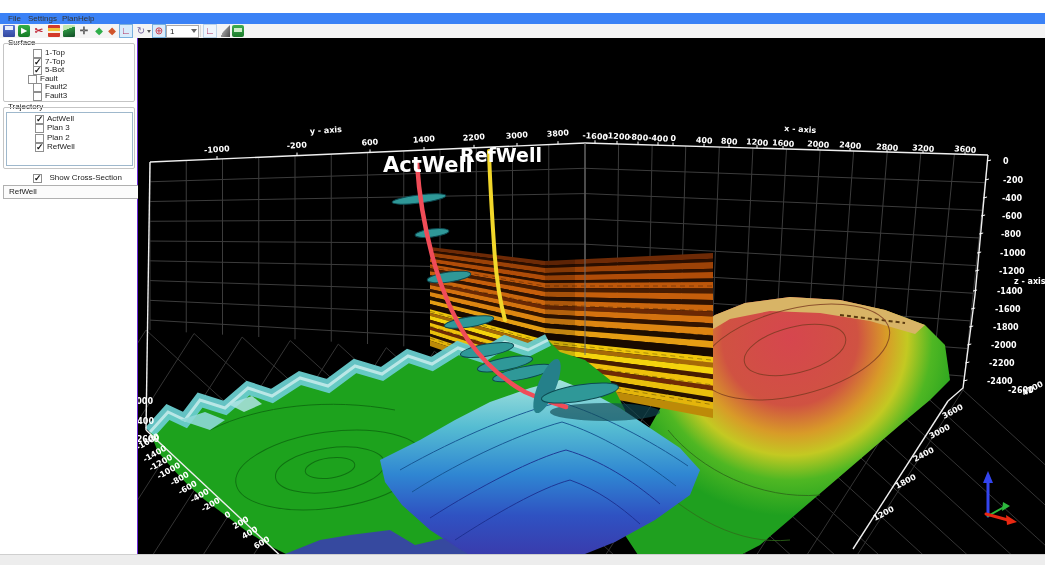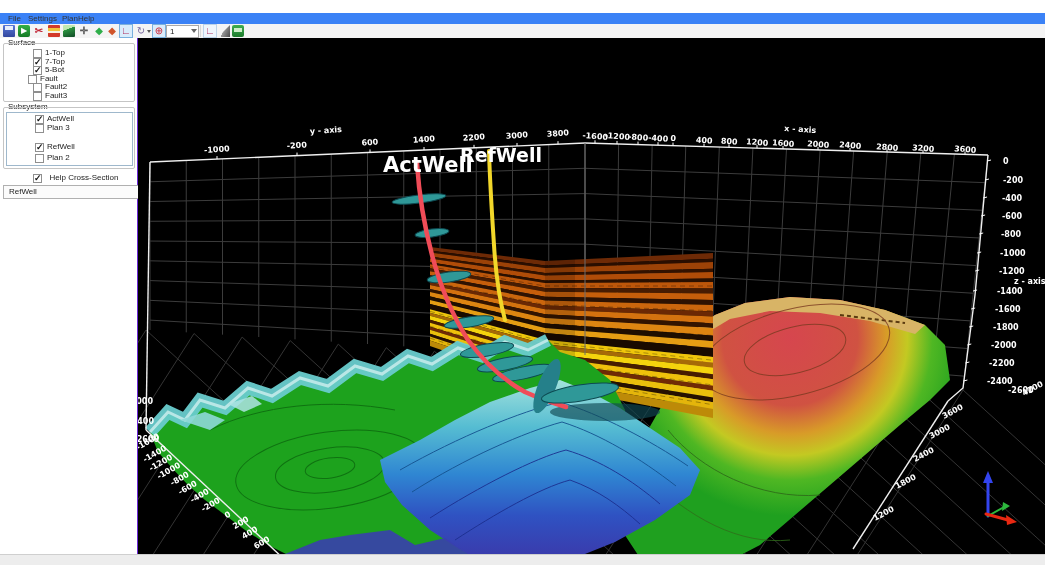--- a/index.html
+++ b/index.html
@@ -99,33 +99,33 @@
     <div class="groupbox" style="left:3px;top:5px;width:130px;height:57px"></div>
     <div id="surface-rows">
         <div class="cb-row" style="left: 7px; top: 11px;"><span class="cb"></span><span class="cb-label">1-Top</span></div>
         <div class="cb-row" style="left: 7px; top: 19.6px;"><span class="cb checked"></span><span class="cb-label">7-Top</span></div>
         <div class="cb-row" style="left: 7px; top: 28.2px;"><span class="cb checked"></span><span class="cb-label">5-Bot</span></div>
         <div class="cb-row" style="left: 2px; top: 36.8px;"><span class="cb"></span><span class="cb-label">Fault</span></div>
         <div class="cb-row" style="left: 7px; top: 45.4px;"><span class="cb"></span><span class="cb-label">Fault2</span></div>
         <div class="cb-row" style="left: 7px; top: 54px;"><span class="cb"></span><span class="cb-label">Fault3</span></div>
       </div>
 
-    <div class="group-label" style="left:6px;top:64px">Subsystem</div>
+    <div class="group-label" style="left:6px;top:64px">Trajectory</div>
     <div class="groupbox" style="left:3px;top:69px;width:130px;height:60px"></div>
     <div id="traj-list" style="top:74px;height:52px"></div>
     <div id="traj-rows">
         <div class="cb-row" style="left: 9px; top: 77px;"><span class="cb checked"></span><span class="cb-label">ActWell</span></div>
         <div class="cb-row" style="left: 9px; top: 86.4px;"><span class="cb"></span><span class="cb-label">Plan 3</span></div>
-        <div class="cb-row" style="left: 9px; top: 95.8px; margin-top: 20px;"><span class="cb"></span><span class="cb-label">Plan 2</span></div>
+        <div class="cb-row" style="left: 9px; top: 95.8px;"><span class="cb"></span><span class="cb-label">Plan 2</span></div>
         <div class="cb-row" style="left: 9px; top: 105.2px;"><span class="cb checked"></span><span class="cb-label">RefWell</span></div>
       </div>
 
     <div class="cb-row" style="left:7px;top:136px">
       <span class="cb checked"></span>
-      <span class="cb-label">Help Cross-Section</span>
+      <span class="cb-label">Show Cross-Section</span>
     </div>
 
     <div id="refwell-box" style="top:147px">RefWell</div>
   </div>
 
   <svg id="scene" viewBox="138 38 907 516">
     <defs>
       <radialGradient id="rgRight" gradientUnits="userSpaceOnUse" cx="790" cy="338" r="178">
         <stop offset="0" stop-color="#d6464e"></stop>
         <stop offset=".38" stop-color="#d05242"></stop>

